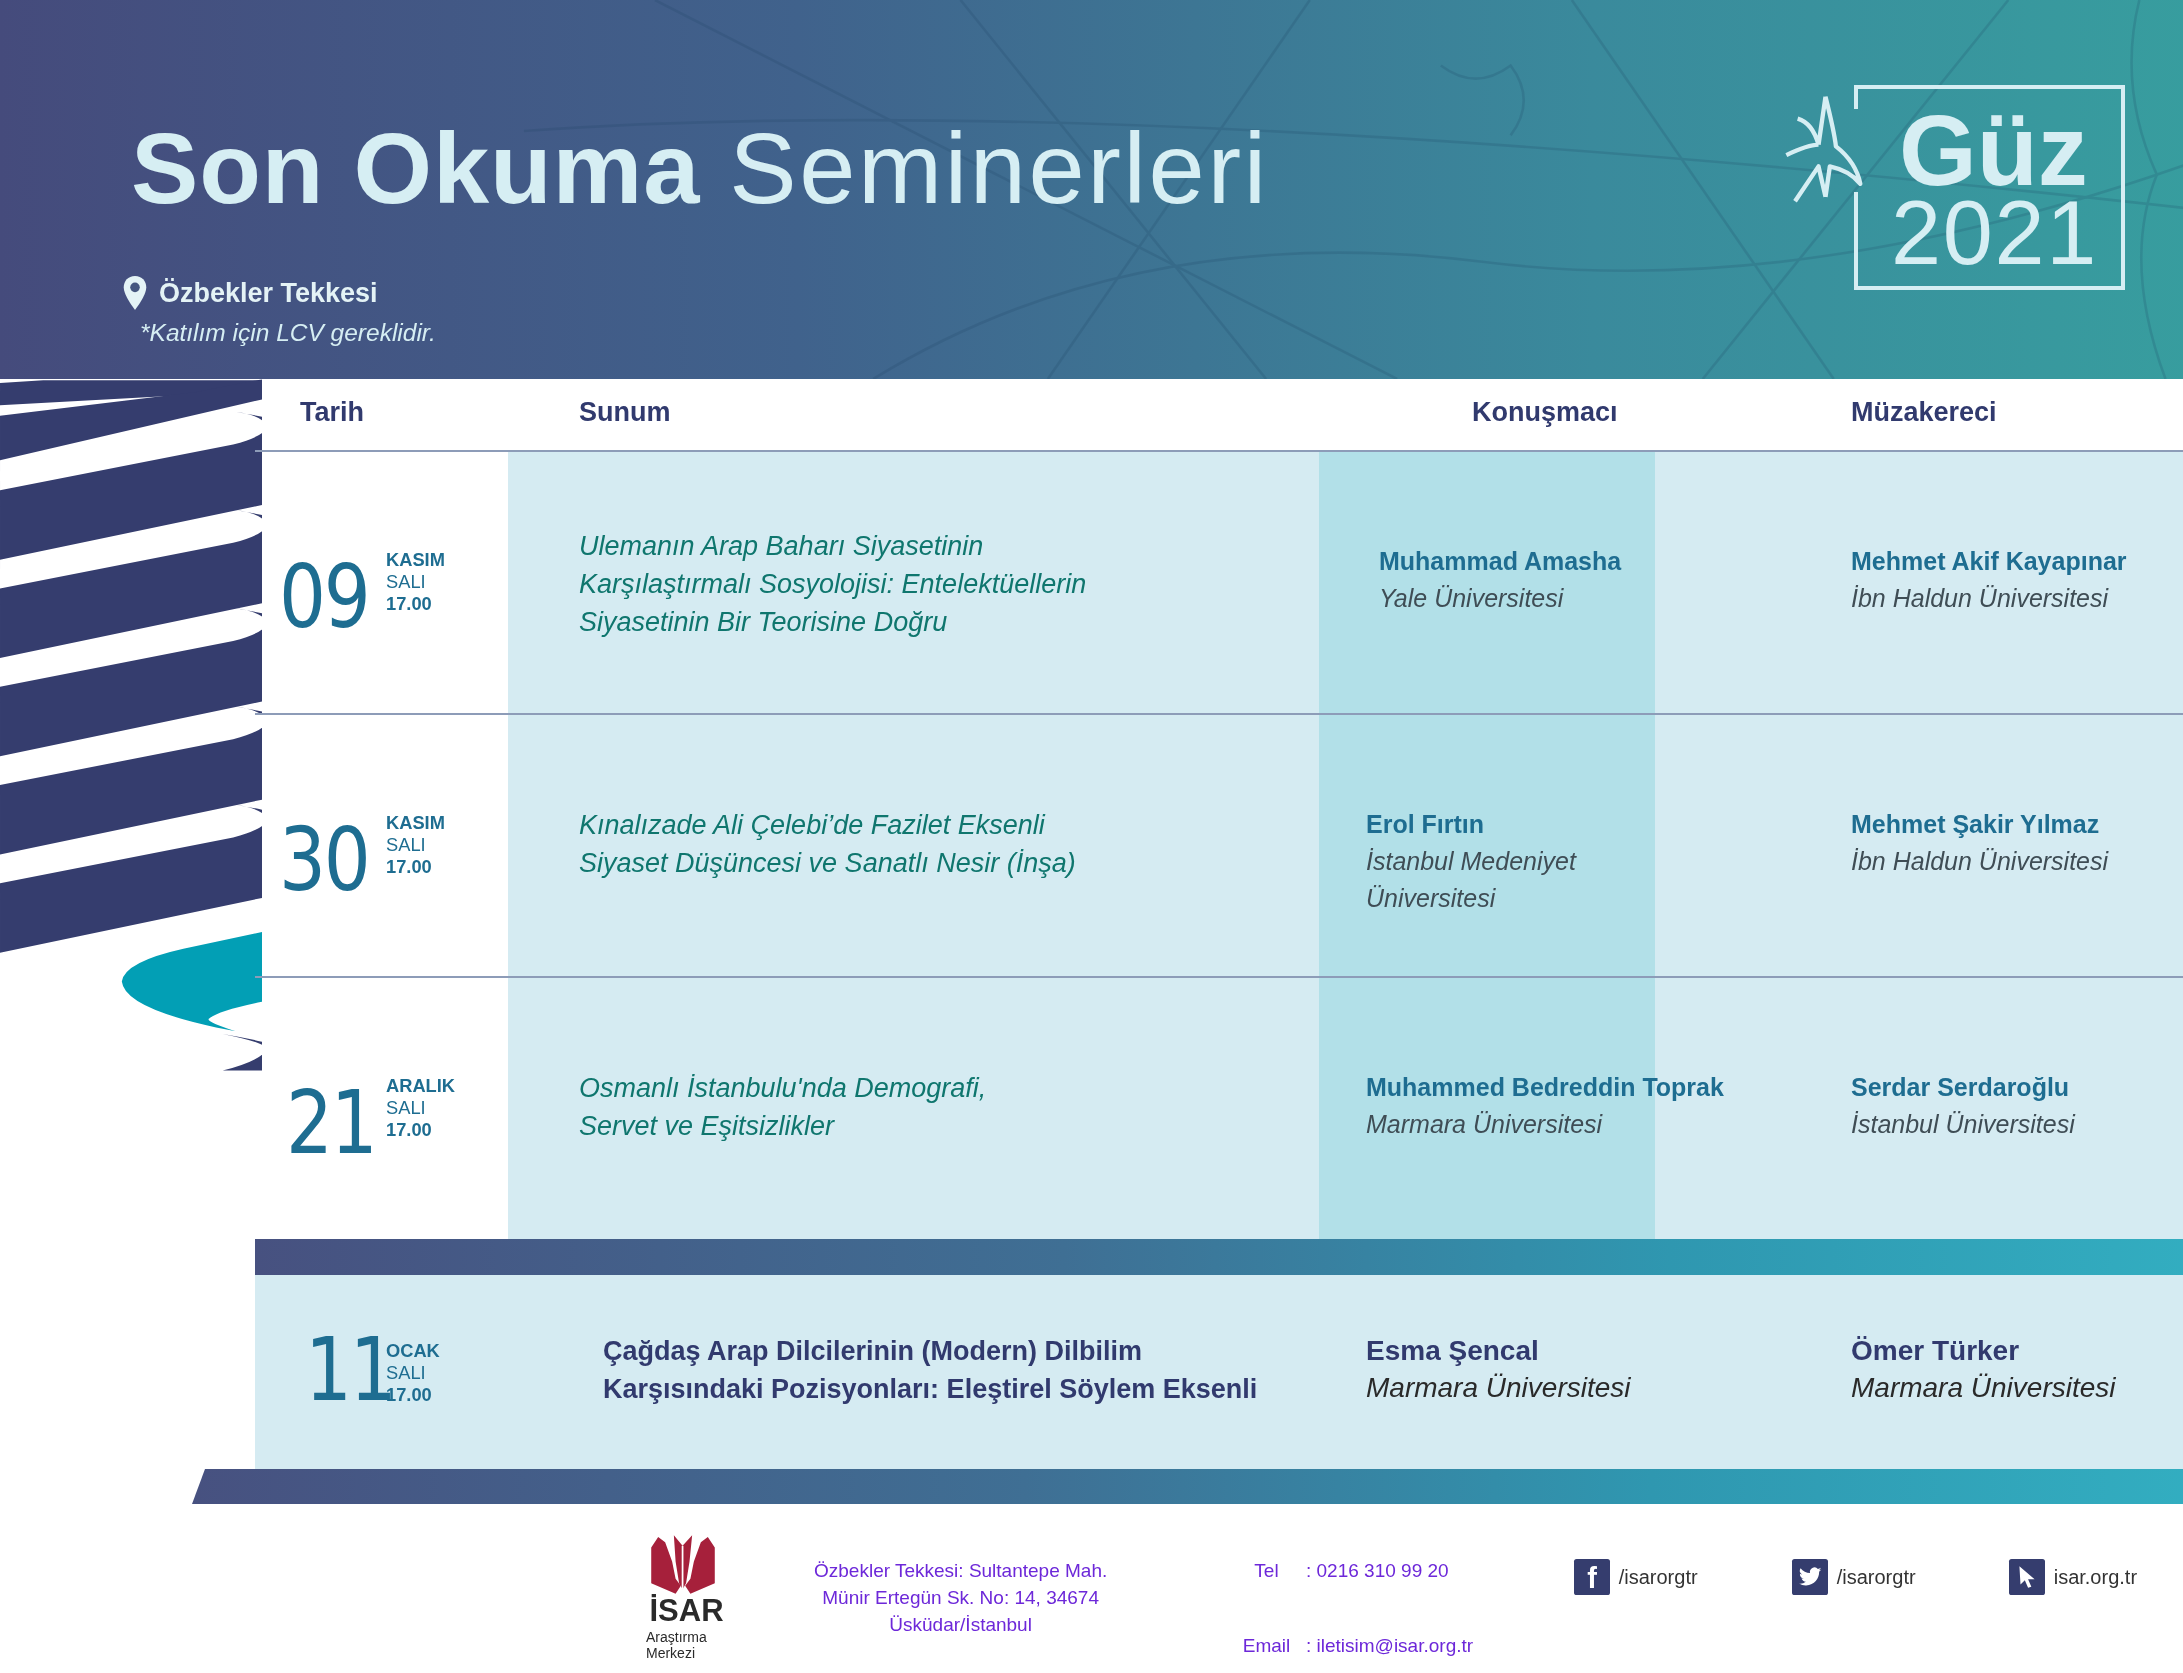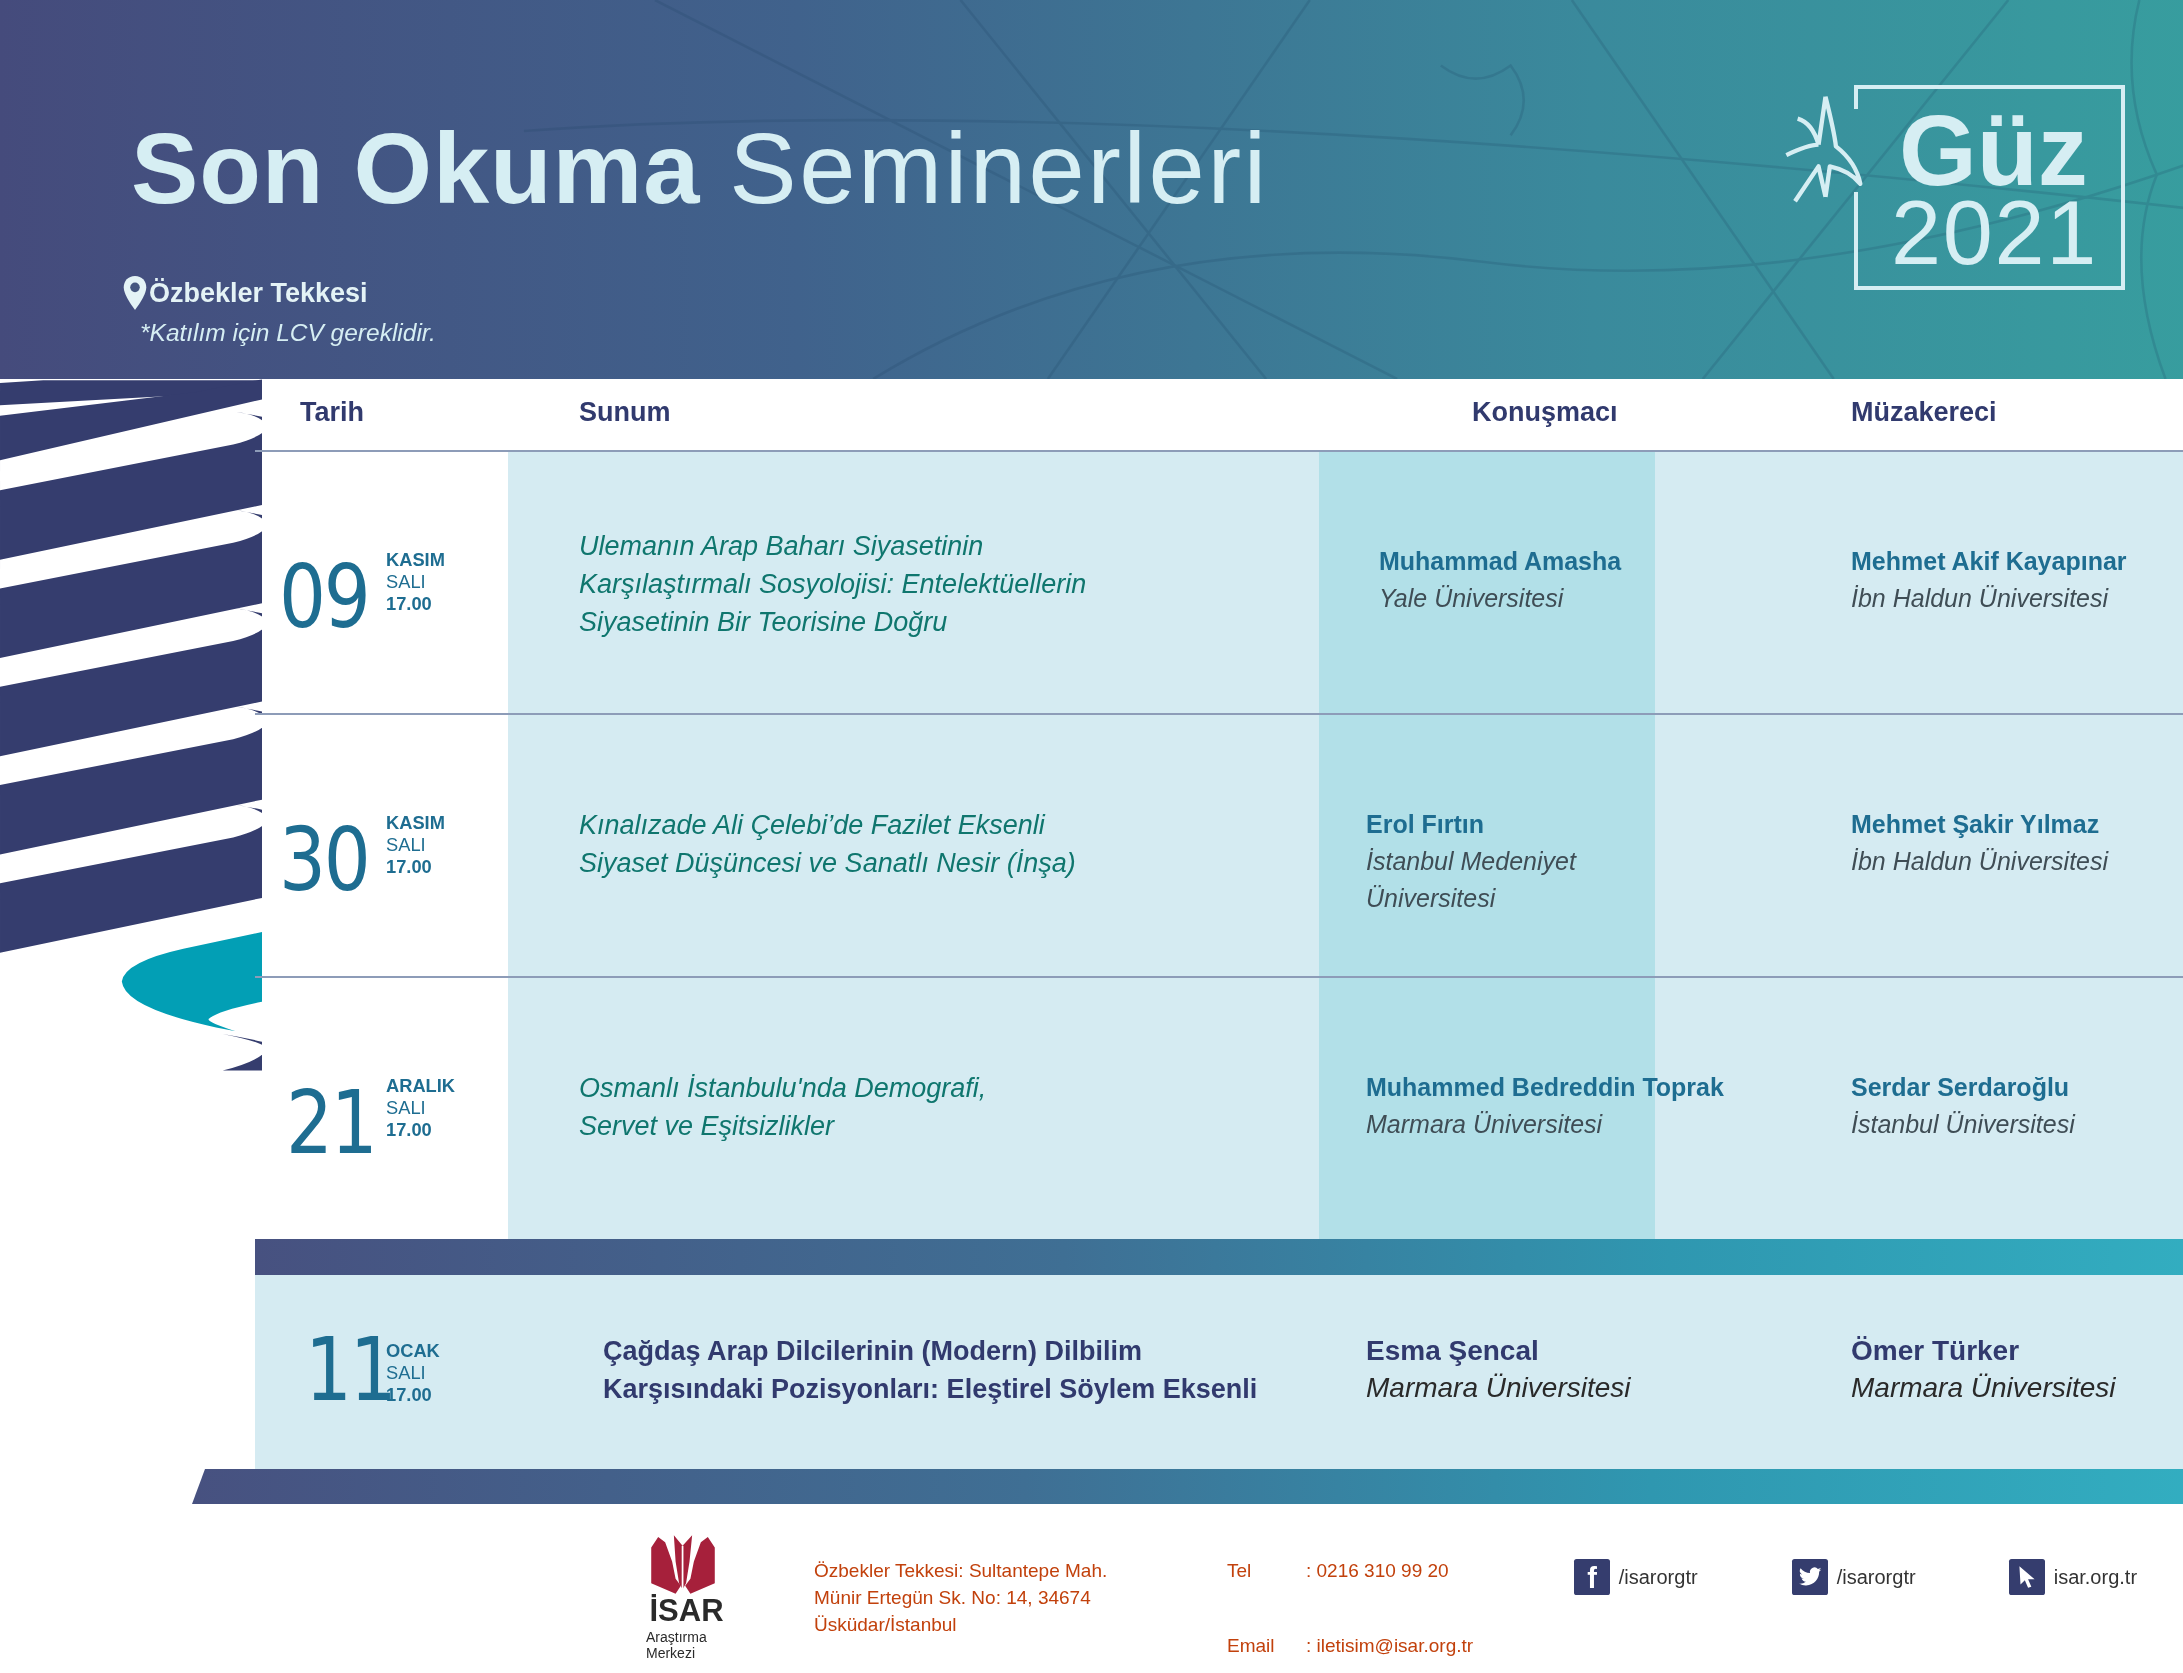--- a/index.html
+++ b/index.html
@@ -3,21 +3,21 @@
 <meta charset="utf-8">
 <style>
   html,body{margin:0;padding:0;}
   body{width:2276px;height:1673px;position:relative;overflow:hidden;background:#ffffff;font-family:"Liberation Sans","DejaVu Sans",sans-serif;}
   .abs{position:absolute;}
   .header{left:0;top:0;width:2276px;height:379px;background:linear-gradient(90deg,#454b7c 0%,#40628c 35%,#3a8a9c 70%,#37a09f 100%);overflow:hidden;}
   .header .map{position:absolute;inset:0;opacity:0.18;}
   .title{left:131px;top:118px;font-size:101px;color:#d6eef3;white-space:nowrap;letter-spacing:0.9px;line-height:1;}
   .title b{font-weight:bold;}
   .title span.light{font-weight:normal;letter-spacing:2.6px;}
-  .loc{left:122px;top:275px;font-size:27px;font-weight:bold;color:#e4f3f6;display:flex;align-items:center;gap:1px;}
+  .loc{left:122px;top:275px;font-size:27px;font-weight:bold;color:#e4f3f6;display:flex;align-items:center;gap:11px;}
   .note{left:140px;top:319px;font-size:24.5px;font-style:italic;color:#d6eef3;}
   .badge{left:1854px;top:85px;width:271px;width:271px;height:205px;border:4.4px solid #d6eef3;border-left:none;box-sizing:border-box;}
   .badge-left-top{left:1854px;top:85px;width:4.4px;height:24px;background:#d6eef3;}
   .badge-left-bot{left:1854px;top:192px;width:4.4px;height:98px;background:#d6eef3;}
   .guz{left:1899px;top:100px;font-size:100px;font-weight:bold;color:#d6eef3;line-height:1;}
   .year{left:1891px;top:188px;font-size:90px;font-weight:normal;color:#d6eef3;line-height:1;letter-spacing:1.7px;}
   .leaf{left:1782px;top:92px;width:87px;height:114px;}
   .th{top:397px;font-size:27px;font-weight:bold;color:#313a6e;}
   .hline{height:2.2px;background:#8d9cb8;}
   .col-sunum{left:508px;top:451px;width:811px;height:788px;background:#d5ebf2;}
@@ -28,21 +28,21 @@
   .day{font-size:87px;font-weight:normal;color:#1e6d91;line-height:1;letter-spacing:-2.6px;font-family:"DejaVu Sans",sans-serif;transform:scaleX(0.85);transform-origin:left;}
   .month{font-size:18.3px;font-weight:bold;color:#1e6d91;line-height:22px;}
   .wd{font-size:18.3px;color:#1e6d91;line-height:22px;}
   .tm{font-size:18.3px;font-weight:bold;color:#1e6d91;line-height:22px;}
   .topic{font-size:27px;font-style:italic;color:#0f766e;line-height:38px;}
   .topic.bold{font-style:normal;font-weight:bold;color:#313a6e;margin-left:24px;}
   .pname{font-size:25px;font-weight:bold;color:#1e6d91;line-height:37px;}
   .pname.dark{color:#313a6e;font-size:28px;}
   .pinst{font-size:25px;font-style:italic;color:#3f4d55;line-height:37px;}
   .pinst.dark{color:#2a2a2a;font-size:28px;}
-  .foot{font-size:19px;color:#c2410c;line-height:27px;}
+  .foot{font-size:19px;color:#6d28d9;line-height:27px;text-align:center;}
   .social{display:flex;align-items:center;gap:8.7px;font-size:20px;color:#333;}
   .sicon{width:36px;height:36px;background:#353d6e;border-radius:2.6px;display:flex;align-items:center;justify-content:center;color:#fff;font-weight:bold;}
 </style>
 </head>
 <body>
 
 <div class="abs header">
   <svg class="map" width="2276" height="379" viewBox="0 0 5213 868">
     <g stroke="#1a3f5f" stroke-width="6" fill="none">
       <path d="M1500 0 L3200 868"></path>

